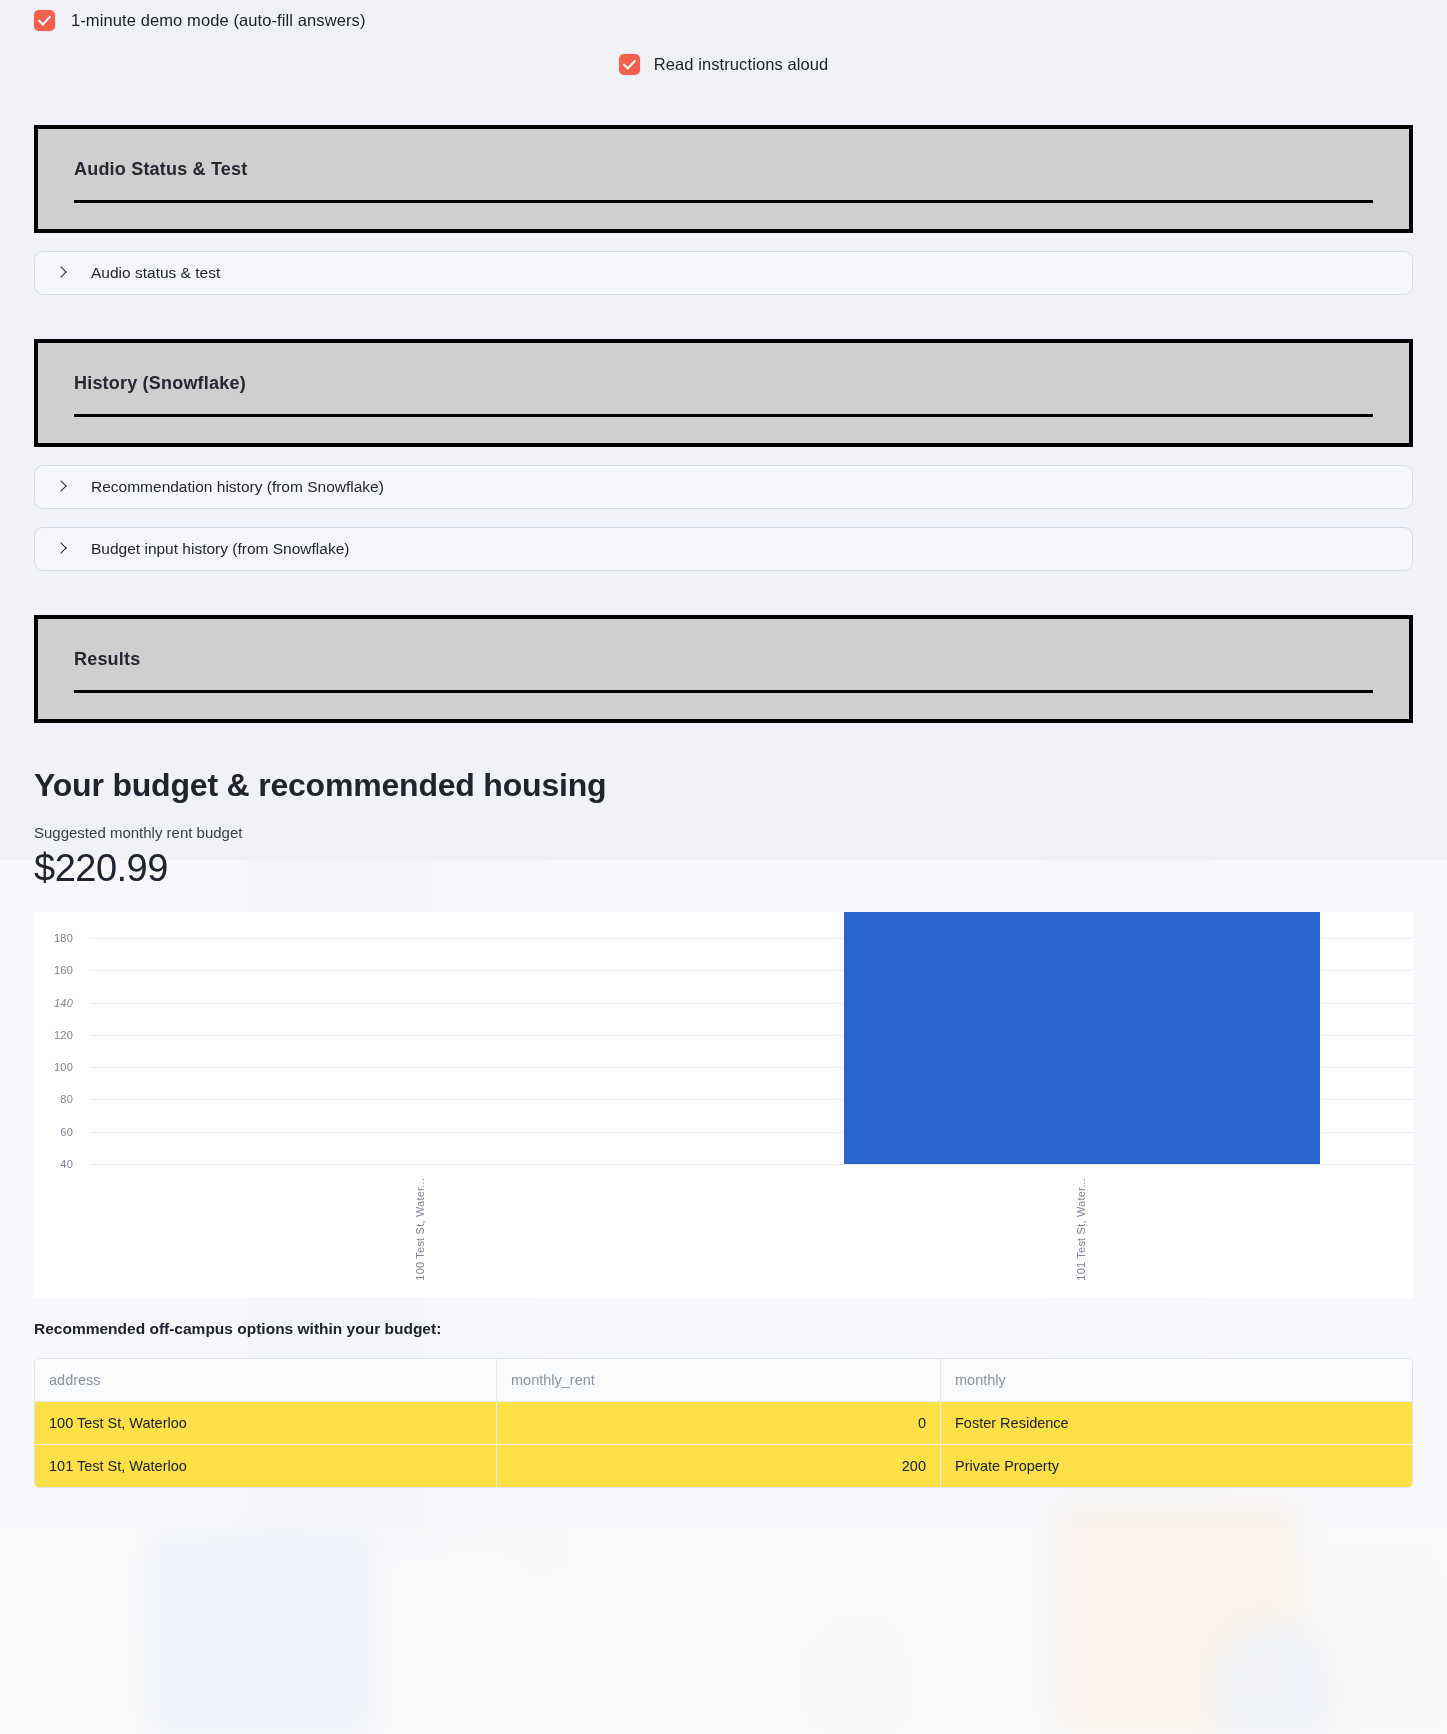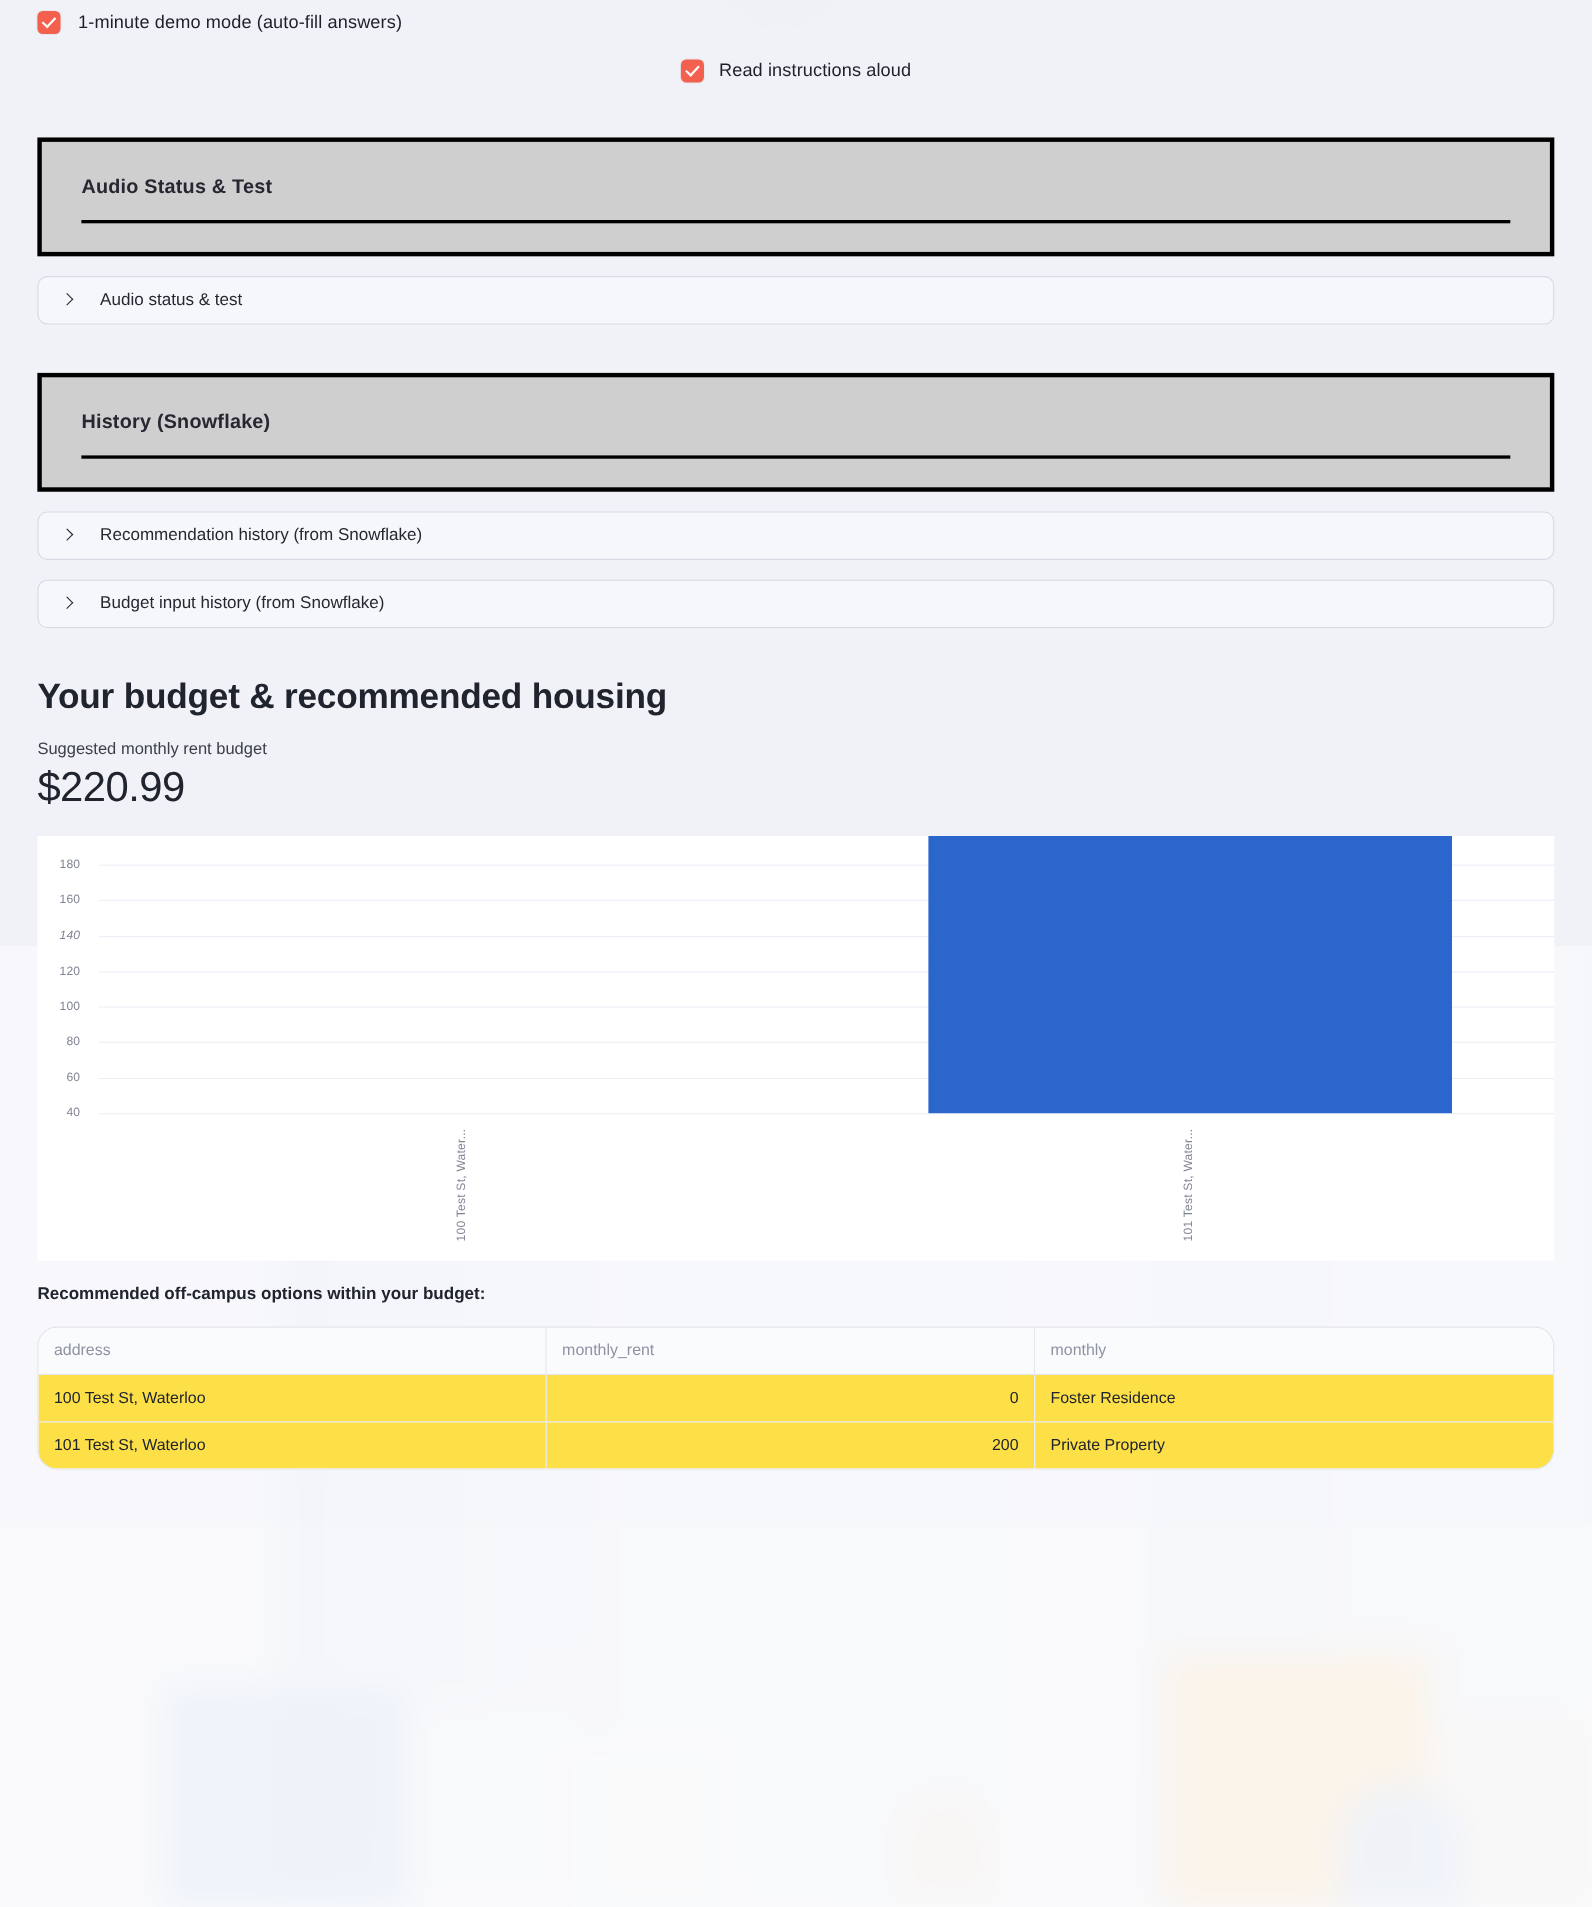--- a/index.html
+++ b/index.html
@@ -214,21 +214,21 @@
   
   .tbl-caption {
     margin-top: 22px;
     font-size: 15.5px;
     font-weight: 700;
     color: #20242e;
   }
   .tbl-wrap {
     margin-top: 20px;
     border: 1px solid #dfe3ea;
-    border-radius: 18px;
+    border-radius: 5px;
     overflow: hidden;
     background: #ffffff;
   }
   table.dt {
     border-collapse: collapse;
     width: 100%;
     table-layout: fixed;
   }
   table.dt th {
     background: #fafbfd;
@@ -310,20 +310,24 @@
     </div>
     <div class="expander">
       <span class="chev"></span>
       <span class="lbl">Recommendation history (from Snowflake)</span>
     </div>
     <div class="expander">
       <span class="chev"></span>
       <span class="lbl">Budget input history (from Snowflake)</span>
     </div>
 
+    <div class="sec-head">
+      <div class="t">Results</div>
+      <div class="rule"></div>
+    </div>
 
     <div class="res-title">Your budget &amp; recommended housing</div>
     <div class="metric-label">Suggested monthly rent budget</div>
     <div class="metric-value">$220.99</div>
 
     <div class="chart-card">
       <div class="plot" id="plot">
           <div class="gline" style="top: 26px;"></div>
           <div class="ytick" style="top: 26px; left: 0px;">180</div>
           <div class="gline" style="top: 58.2857px;"></div>

